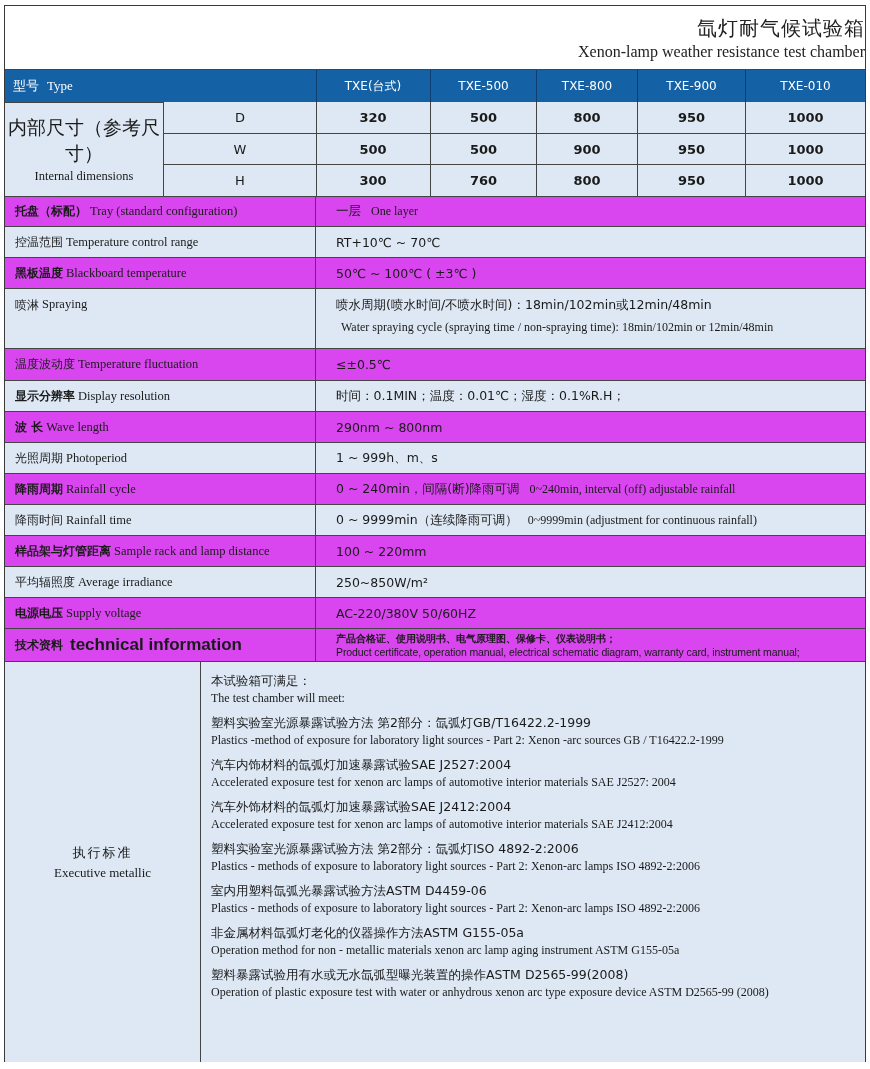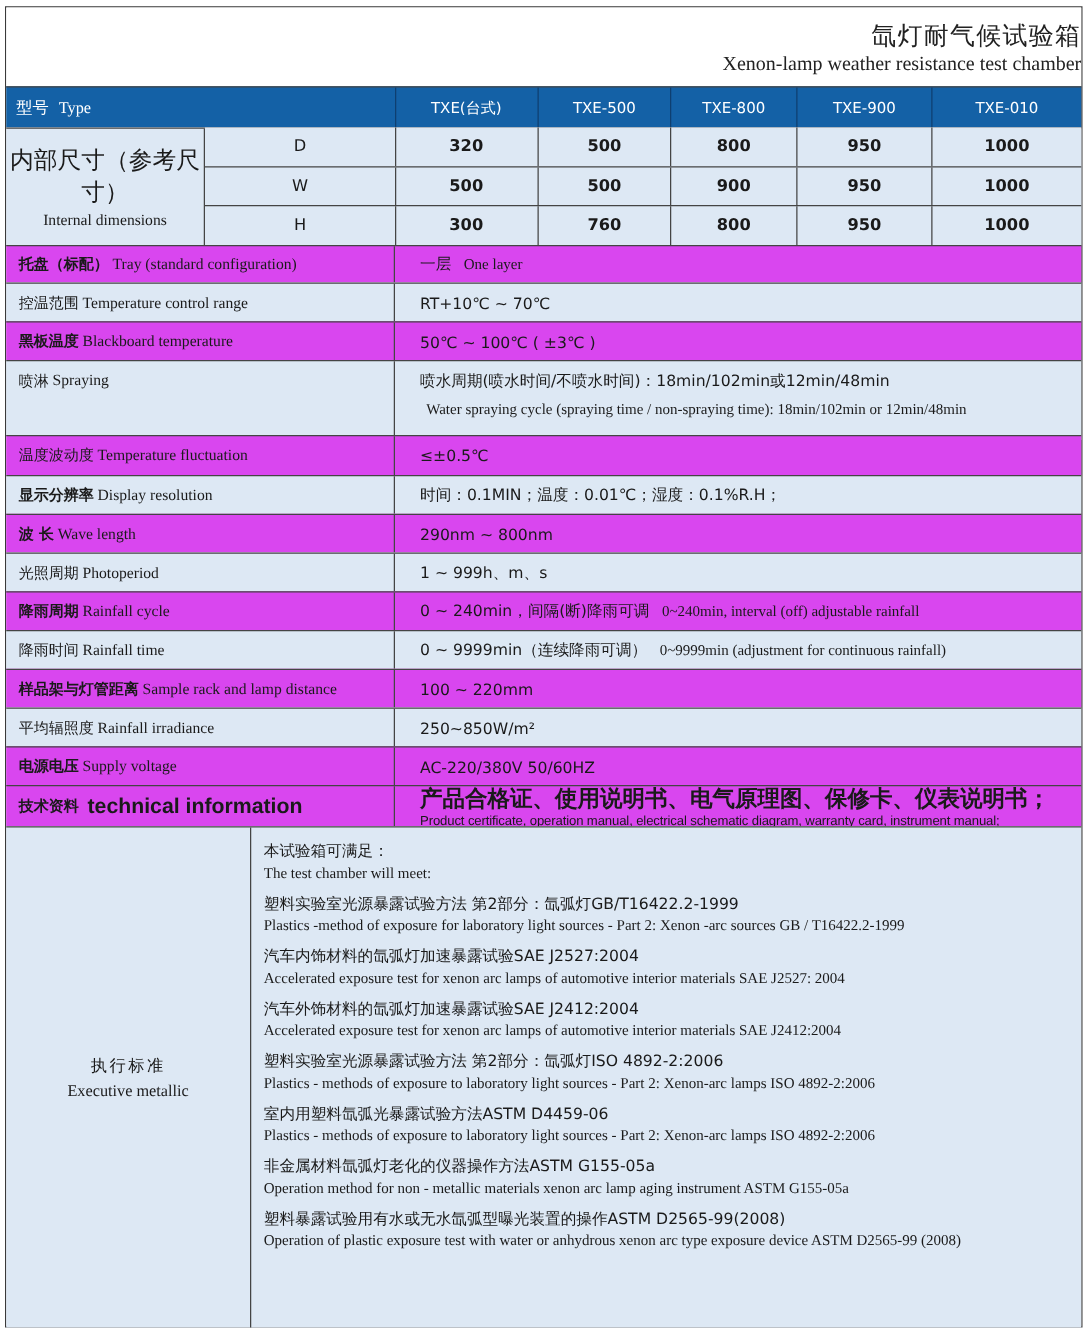--- a/index.html
+++ b/index.html
@@ -51,21 +51,21 @@
     .dimc { justify-content: center; font-family: "DejaVu Sans", sans-serif; font-size: 13px; }
 
     .num { font-weight: bold; }
 
     .spray .val { flex-direction: column; align-items: flex-start; justify-content: flex-start; padding-top: 8px; }
     .spray .lbl { align-items: flex-start; padding-top: 8px; }
     .spray .line1 { font-family: "DejaVu Sans", sans-serif; font-size: 12.5px; }
     .spray .line2 { font-family: "Liberation Serif", serif; font-size: 12px; margin-top: 6px; margin-left: 5px; }
 
     .tech .val { flex-direction: column; align-items: flex-start; justify-content: center; padding-left: 20px; }
-    .tech .line1 { font-family: Liberation Mono, monospace; font-size: 18px; font-weight: bold; }
+    .tech .line1 { font-family: Liberation Mono, monospace; font-size: 10px; font-weight: bold; }
     .tech .line2 { font-family: "Liberation Sans", sans-serif; font-size: 10.5px; margin-top: 0px; letter-spacing: -0.1px; }
     .tech .lbl .en { font-family: Liberation Sans, sans-serif; font-weight: bold; font-size: 17px; margin-left: 4px; }
 
     .std-left { left: 0; width: 195px; flex-direction: column; justify-content: center; align-items: center; }
     .std-left .cn { font-family: "DejaVu Sans", sans-serif; font-size: 13px; letter-spacing: 2px; }
     .std-left .en { font-family: "Liberation Serif", serif; font-size: 13px; margin-top: 3px; }
     .std-right { left: 196px; right: 0; flex-direction: column; align-items: flex-start; justify-content: flex-start; padding: 10px 0 0 10px; }
     .std-item { margin-bottom: 7px; }
     .std-cn { font-family: "DejaVu Sans", sans-serif; font-size: 12.5px; line-height: 18px; }
     .std-en { font-family: "Liberation Serif", serif; font-size: 12px; line-height: 17px; }
@@ -262,21 +262,21 @@
           <span class="en">Sample rack and lamp distance</span>
         </div>
         <div class="vline" style="left: 310px;"></div>
         <div class="cell val">
           <span>100 ~ 220mm</span>
         </div>
       </div>
       <div class="row blue" style="top: 560px; height: 31px;">
         <div class="cell lbl">
           <span class="cn">平均辐照度</span>
-          <span class="en">Rainfall irradiance</span>
+          <span class="en">Average irradiance</span>
         </div>
         <div class="vline" style="left: 310px;"></div>
         <div class="cell val">
           <span>250~850W/m²</span>
         </div>
       </div>
       <div class="row white" style="top: 591px; height: 31px;">
         <div class="cell lbl">
           <span class="cn bold">电源电压</span>
           <span class="en">Supply voltage</span>

